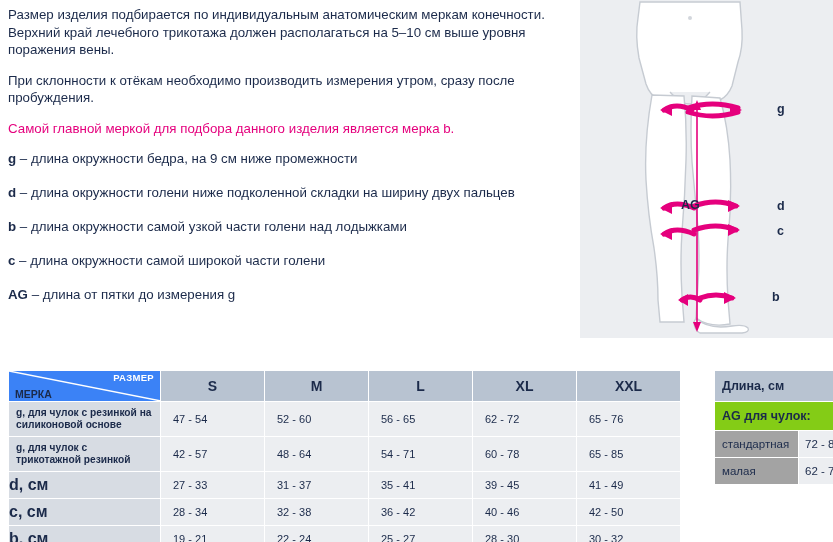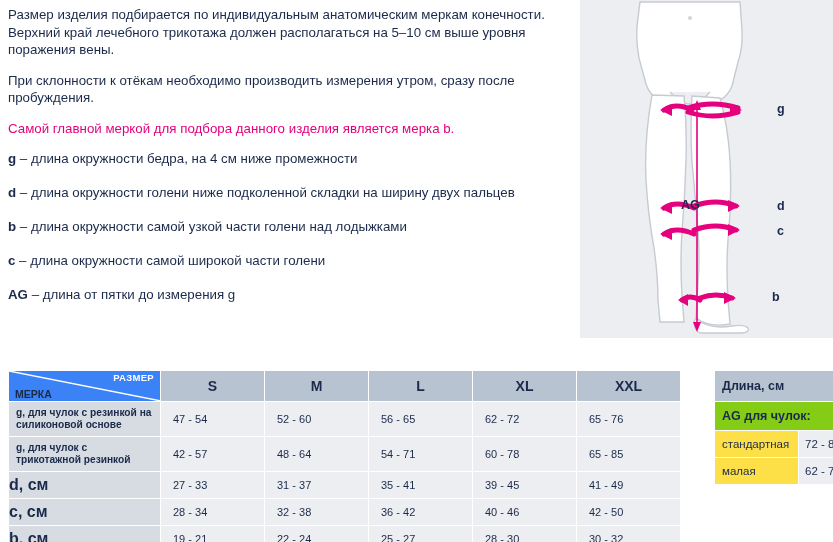--- a/index.html
+++ b/index.html
@@ -180,21 +180,21 @@
     padding-left: 7px;
     vertical-align: middle;
   }
   .side-table .s-sub {
     background: #84cc16;
     font-weight: bold;
     font-size: 12.5px;
     padding: 7px 0 7px 7px;
   }
   .side-table .s-name {
-    background: #fde047;
+    background: #a3a3a3;
     padding: 7px 0 7px 7px;
     font-size: 11.5px;
   }
   .side-table .s-val {
     background: #eceef1;
     padding: 7px 0 7px 6px;
     font-size: 11.5px;
     text-align: left;
   }
 </style>
@@ -203,21 +203,21 @@
 
 <div class="page">
 
   <div class="text-col">
     <div class="para">Размер изделия подбирается по индивидуальным анатомическим меркам конечности. Верхний край лечебного трикотажа должен располагаться на 5–10 см выше уровня поражения вены.</div>
     <div class="para">При склонности к отёкам необходимо производить измерения утром, сразу после пробуждения.</div>
     <div class="para pink">Самой главной меркой для подбора данного изделия является мерка b.</div>
 
     <div class="defs">
       <div class="def">
-        <span class="key">g</span><span> – длина окружности бедра, на 4 см ниже промежности</span>
+        <span class="key">g</span><span> – длина окружности бедра, на 9 см ниже промежности</span>
       </div>
       <div class="def">
         <span class="key">d</span><span> – длина окружности голени ниже подколенной складки на ширину двух пальцев</span>
       </div>
       <div class="def">
         <span class="key">b</span><span> – длина окружности самой узкой части голени над лодыжками</span>
       </div>
       <div class="def">
         <span class="key">c</span><span> – длина окружности самой широкой части голени</span>
       </div>

